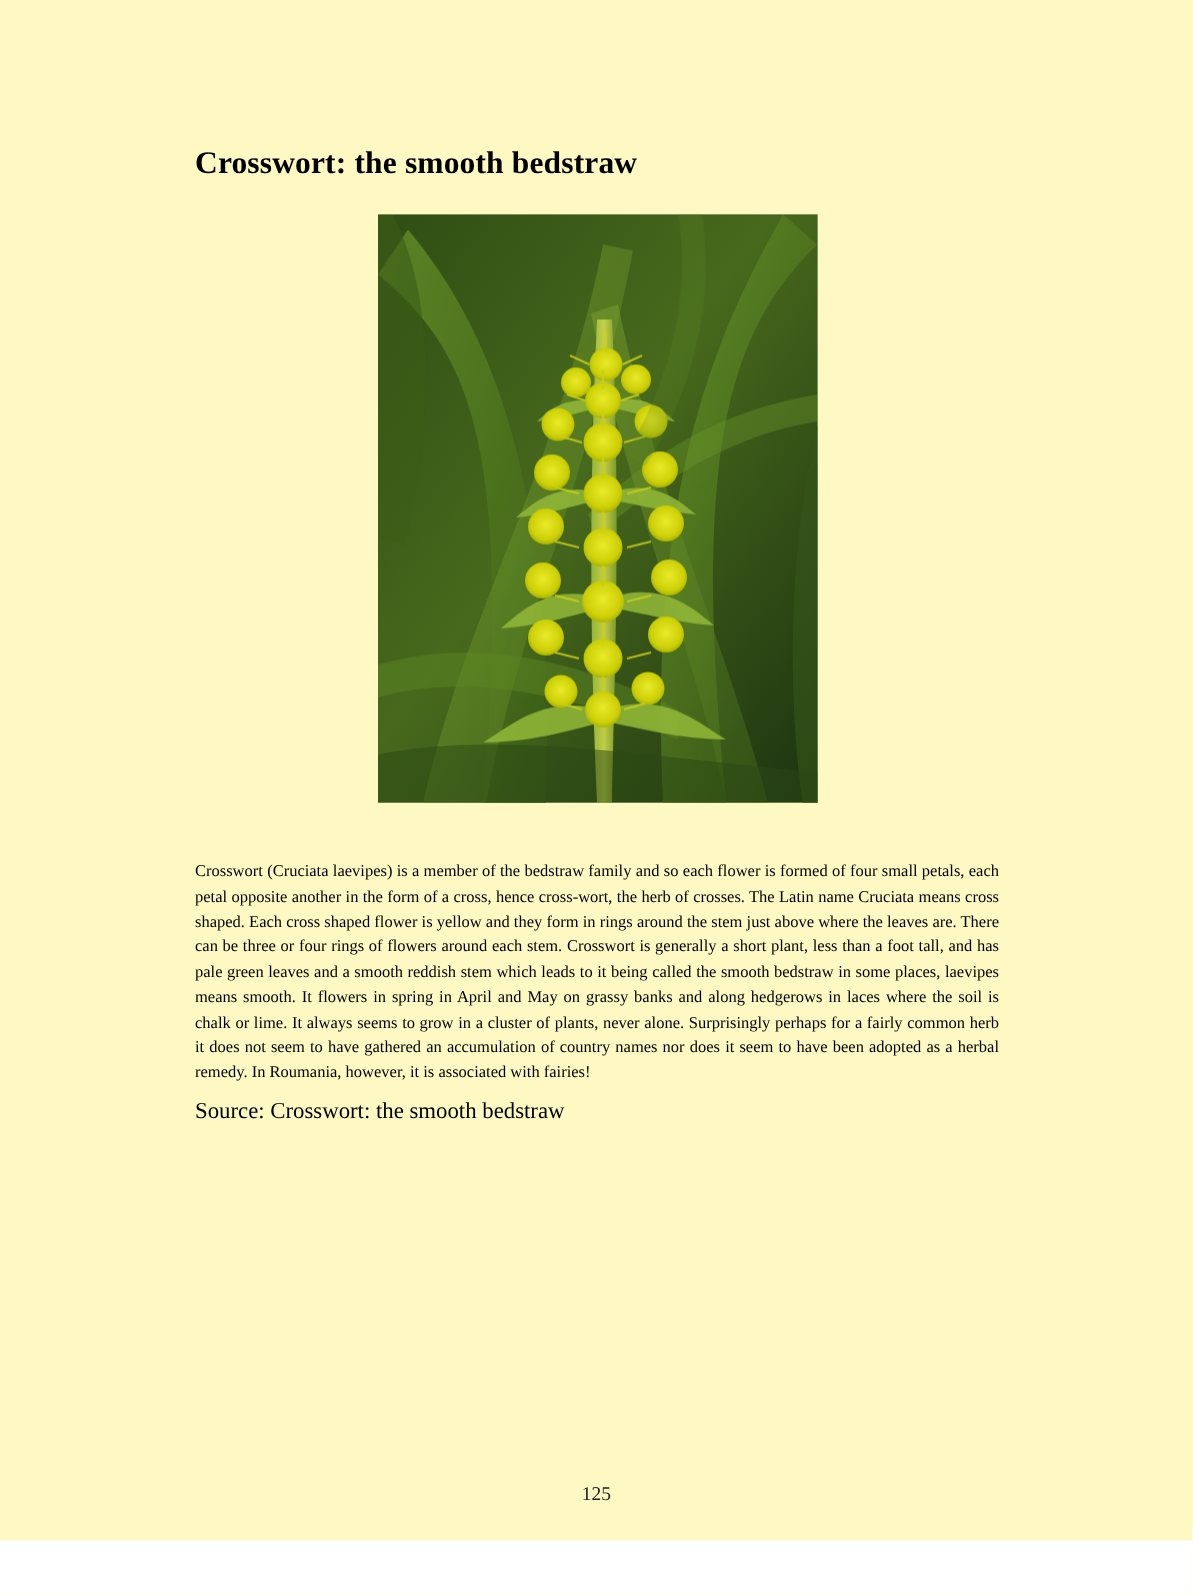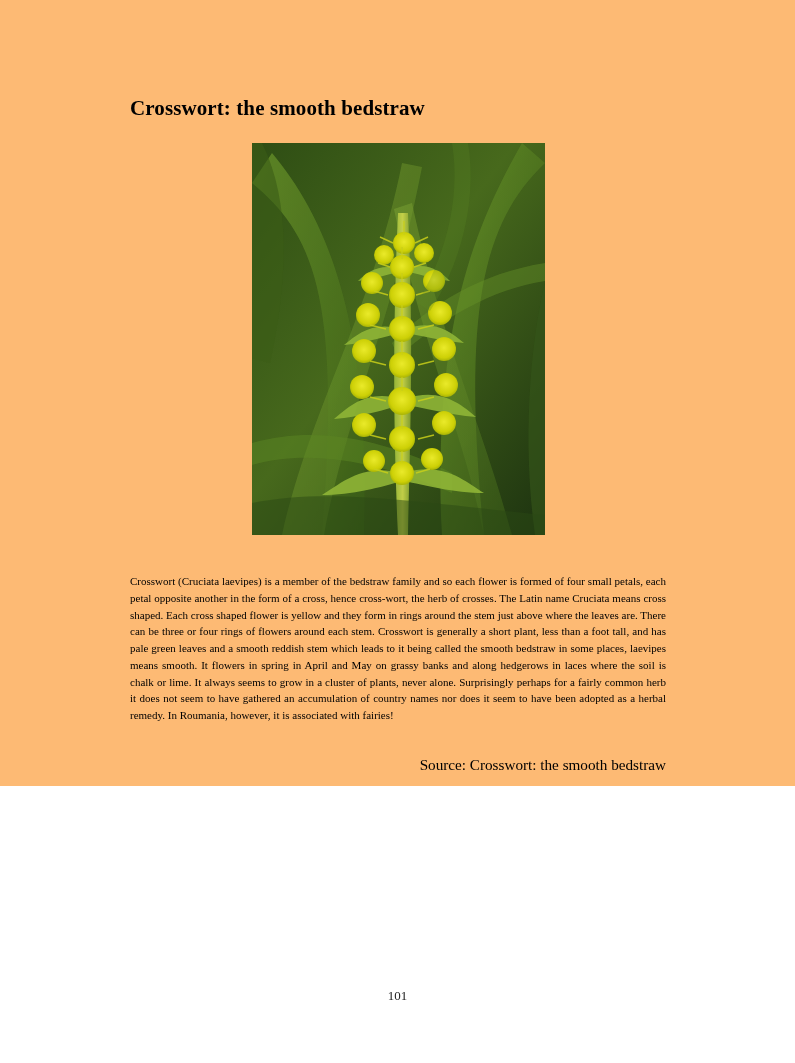--- a/index.html
+++ b/index.html
@@ -13,22 +13,22 @@
     font-family: "Liberation Serif", serif;
     color: #000000;
     position: relative;
     overflow: hidden;
   }
   .page {
     position: absolute;
     left: 0;
     top: 0;
     width: 795px;
-    height: 786px;
-    background: #fdba74;
+    height: 1027px;
+    background: #fef9c3;
   }
   .content {
     position: absolute;
     left: 130px;
     top: 96px;
     width: 536px;
   }
   .doc-title {
     font-family: "Liberation Serif", serif;
     font-size: 21px;
@@ -55,24 +55,23 @@
     display: block;
   }
   .body-text {
     margin: 38px 0 0 0;
     font-size: 11px;
     line-height: 1.52;
     text-align: justify;
     text-justify: inter-word;
   }
   .source-line {
-    margin: 30px 0 0 0;
+    margin: 6px 0 0 0;
     font-size: 15.2px;
     line-height: 1.5;
-    text-align: right;
   }
   .page-number {
     position: absolute;
     left: 0;
     top: 988px;
     width: 795px;
     text-align: center;
     font-size: 13px;
     color: #222;
   }
@@ -186,15 +185,15 @@
         </svg>
       </div>
     </div>
 
     <p class="body-text">Crosswort (Cruciata laevipes) is a member of the bedstraw family and so each flower is formed of four small petals, each petal opposite another in the form of a cross, hence cross-wort, the herb of crosses. The Latin name Cruciata means cross shaped. Each cross shaped flower is yellow and they form in rings around the stem just above where the leaves are. There can be three or four rings of flowers around each stem.  Crosswort is generally a short plant, less than a foot tall, and has pale green leaves and a smooth reddish stem which leads to it being called the smooth bedstraw in some places, laevipes means smooth. It flowers in spring in April and May on grassy banks and along hedgerows in laces where the soil is chalk or lime. It always seems to grow in a cluster of plants, never alone. Surprisingly perhaps for a fairly common herb it does not seem to have gathered an accumulation of country names nor does it seem to have been adopted as a herbal remedy. In Roumania, however, it is associated with fairies!</p>
 
     <p class="source-line">Source: Crosswort: the smooth bedstraw</p>
 
   </div>
 
-  <div class="page-number">101</div>
+  <div class="page-number">125</div>
 
 </div>
 
 </body></html>

